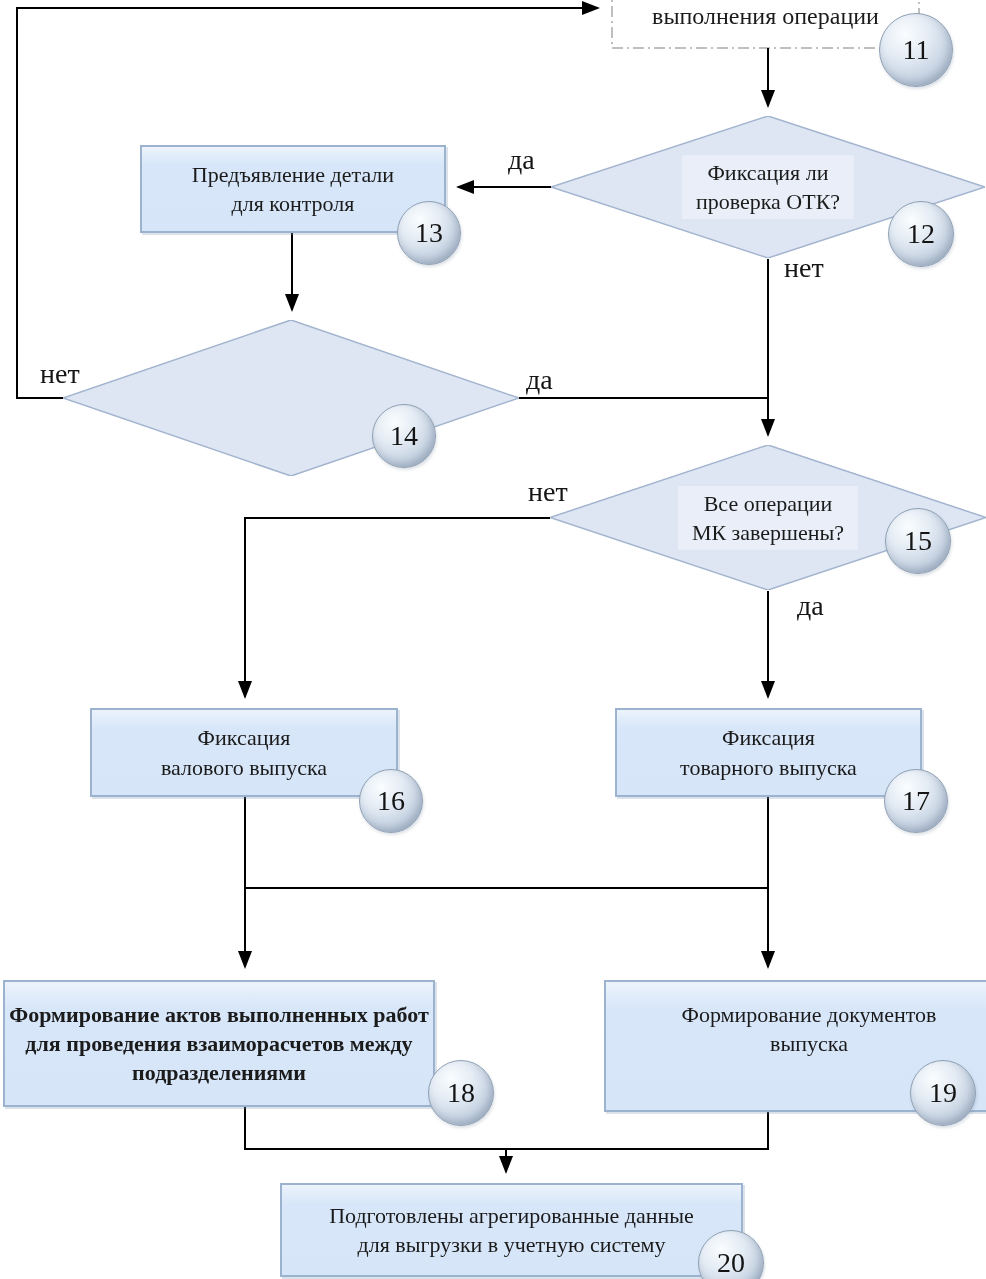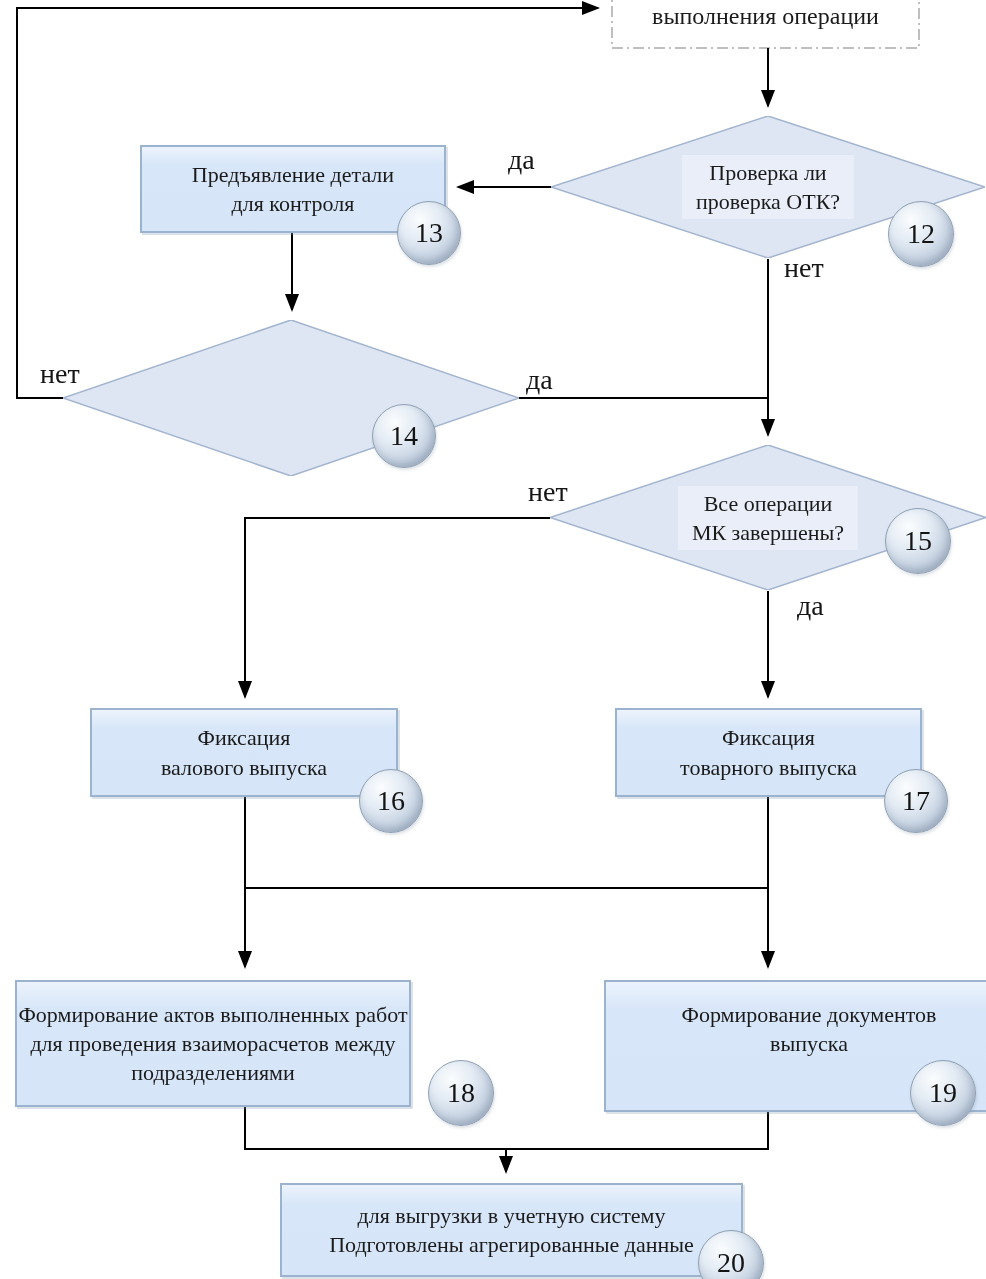--- a/index.html
+++ b/index.html
@@ -90,27 +90,30 @@
     <path d="M768,797 L768,967" fill="none" stroke="#000" stroke-width="2" marker-end="url(#arr)"></path>
     <path d="M245,888 L768,888" fill="none" stroke="#000" stroke-width="2"></path>
 
     <path d="M245,1107 L245,1149 L768,1149 L768,1112" fill="none" stroke="#000" stroke-width="2"></path>
     <path d="M506,1149 L506,1172" fill="none" stroke="#000" stroke-width="2" marker-end="url(#arr)"></path>
   </svg>
 
   <div class="node dashedbox" style="left:614px; top:0; width:303px; height:46px;">
     <div class="txt">выполнения операции</div>
   </div>
+  <div class="numcircle" style="left:879px; top:13px; width:72px; height:72px;">
+    <span>11</span>
+  </div>
 
   <div class="node dshape" style="left:551px; top:116px; width:434px; height:142px;">
     <svg viewBox="0 0 434 142" preserveAspectRatio="none">
       <polygon points="0,71 217,0 434,71 217,142" fill="#dde6f2" stroke="#a3b4cf" stroke-width="1.5"></polygon>
     </svg>
     <div class="txt">
-      <div>Проверка ли</div>
+      <div>Фиксация ли</div>
       <div>проверка ОТК?</div>
     </div>
   </div>
   <div class="numcircle" style="left:888px; top:201px; width:64px; height:64px;">
     <span>12</span>
   </div>
   <div class="edgelabel" style="left:508px; top:144px;">да</div>
   <div class="edgelabel" style="left:784px; top:252px;">нет</div>
 
   <div class="node pbox" style="left:140px; top:145px; width:306px; height:88px;">
@@ -162,21 +165,21 @@
   <div class="node pbox" style="left:615px; top:708px; width:307px; height:89px;">
     <div class="txt">
       <div>Фиксация</div>
       <div>товарного выпуска</div>
     </div>
   </div>
   <div class="numcircle" style="left:884px; top:769px; width:62px; height:62px;">
     <span>17</span>
   </div>
 
-  <div class="node pbox" style="left:15px; top:980px; width:396px; height:127px;">
+  <div class="node pbox" style="left:3px; top:980px; width:432px; height:127px;font-weight:bold;">
     <div class="txt">
       <div>Формирование актов выполненных работ</div>
       <div>для проведения взаиморасчетов между</div>
       <div>подразделениями</div>
     </div>
   </div>
   <div class="numcircle" style="left:428px; top:1060px; width:64px; height:64px;justify-content:center;">
     <span>18</span>
   </div>
 
@@ -185,21 +188,21 @@
       <div>Формирование документов</div>
       <div>выпуска</div>
     </div>
   </div>
   <div class="numcircle" style="left:910px; top:1060px; width:64px; height:64px;">
     <span>19</span>
   </div>
 
   <div class="node pbox" style="left:280px; top:1183px; width:463px; height:94px;">
     <div class="txt">
+      <div>Подготовлены агрегированные данные</div>
       <div>для выгрузки в учетную систему</div>
-      <div>Подготовлены агрегированные данные</div>
     </div>
   </div>
   <div class="numcircle" style="left:698px; top:1230px; width:64px; height:64px;">
     <span>20</span>
   </div>
 
 </div>
 
 </body></html>

